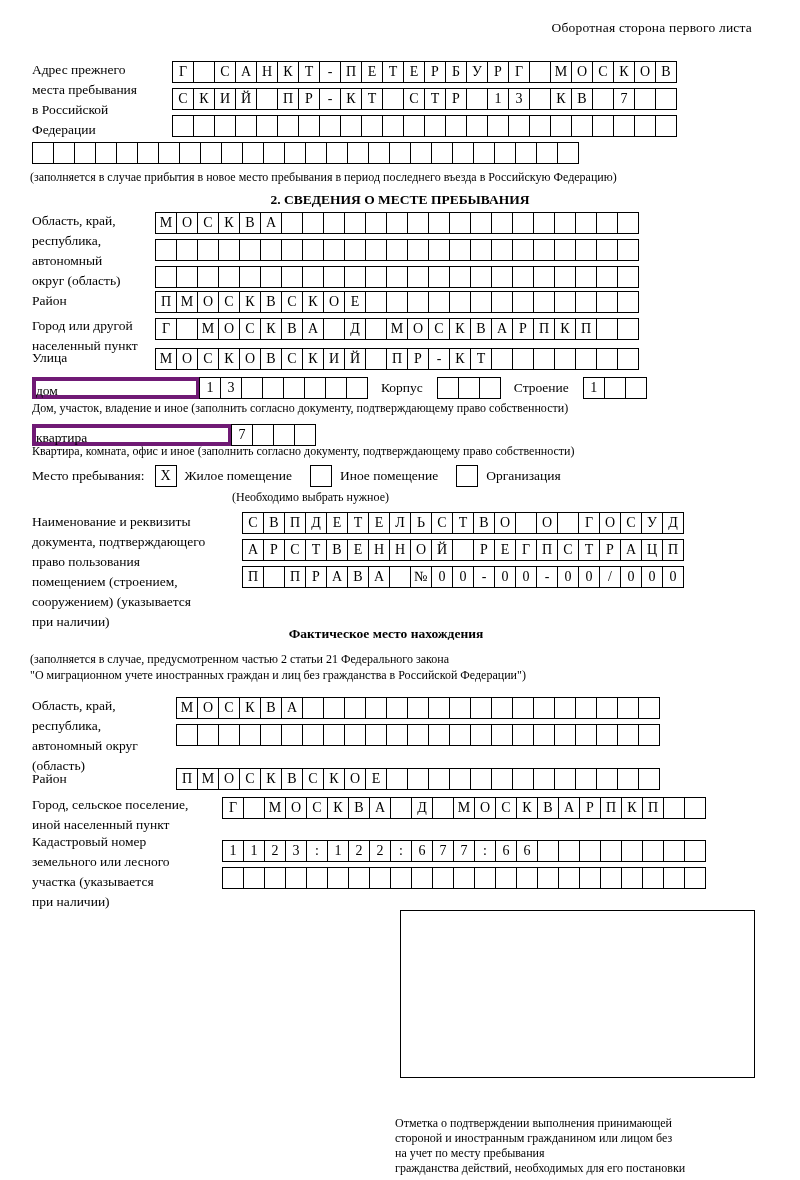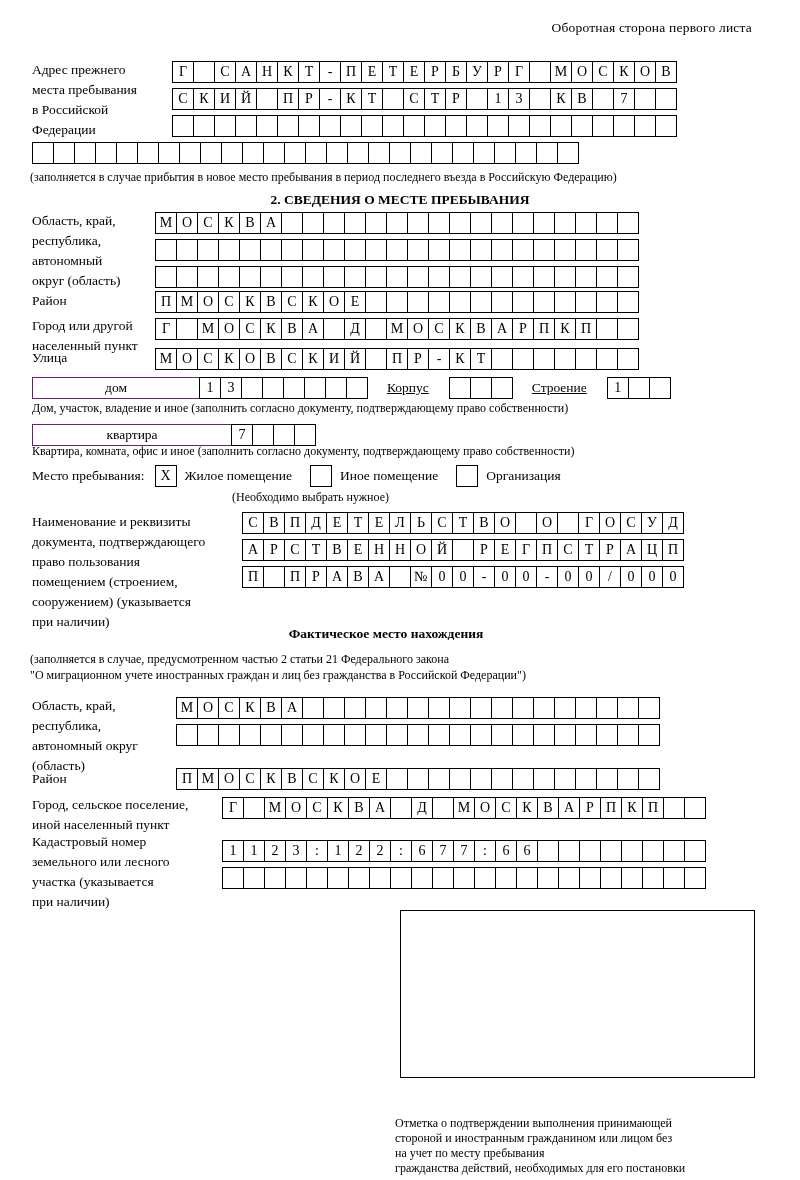--- a/index.html
+++ b/index.html
@@ -48,34 +48,33 @@
     box-sizing: border-box;
     text-align: center;
     font-size: 14px;
     line-height: 20px;
     font-family: "Liberation Serif", serif;
     overflow: hidden;
   }
   .row-abs { position: absolute; }
 
   .boxlabel {
-    border: 1px solid #701a75;
+    border: 4px solid #701a75;
     box-sizing: border-box;
     height: 22px;
     line-height: 20px;
-    text-align: center;
+    text-align: left;
     font-size: 13.5px;
     margin-right: -1px;
   }
   .inline-label {
     font-size: 13.5px;
     line-height: 22px;
-    padding: 0 20px;
+    padding: 0 14px;
     white-space: nowrap;
-    text-decoration: underline;
   }
   .note {
     font-size: 12px;
     line-height: 15px;
   }
   .note.c { text-align: left; }
   .sect-title {
     font-size: 13.5px;
     font-weight: bold;
     text-align: center;

